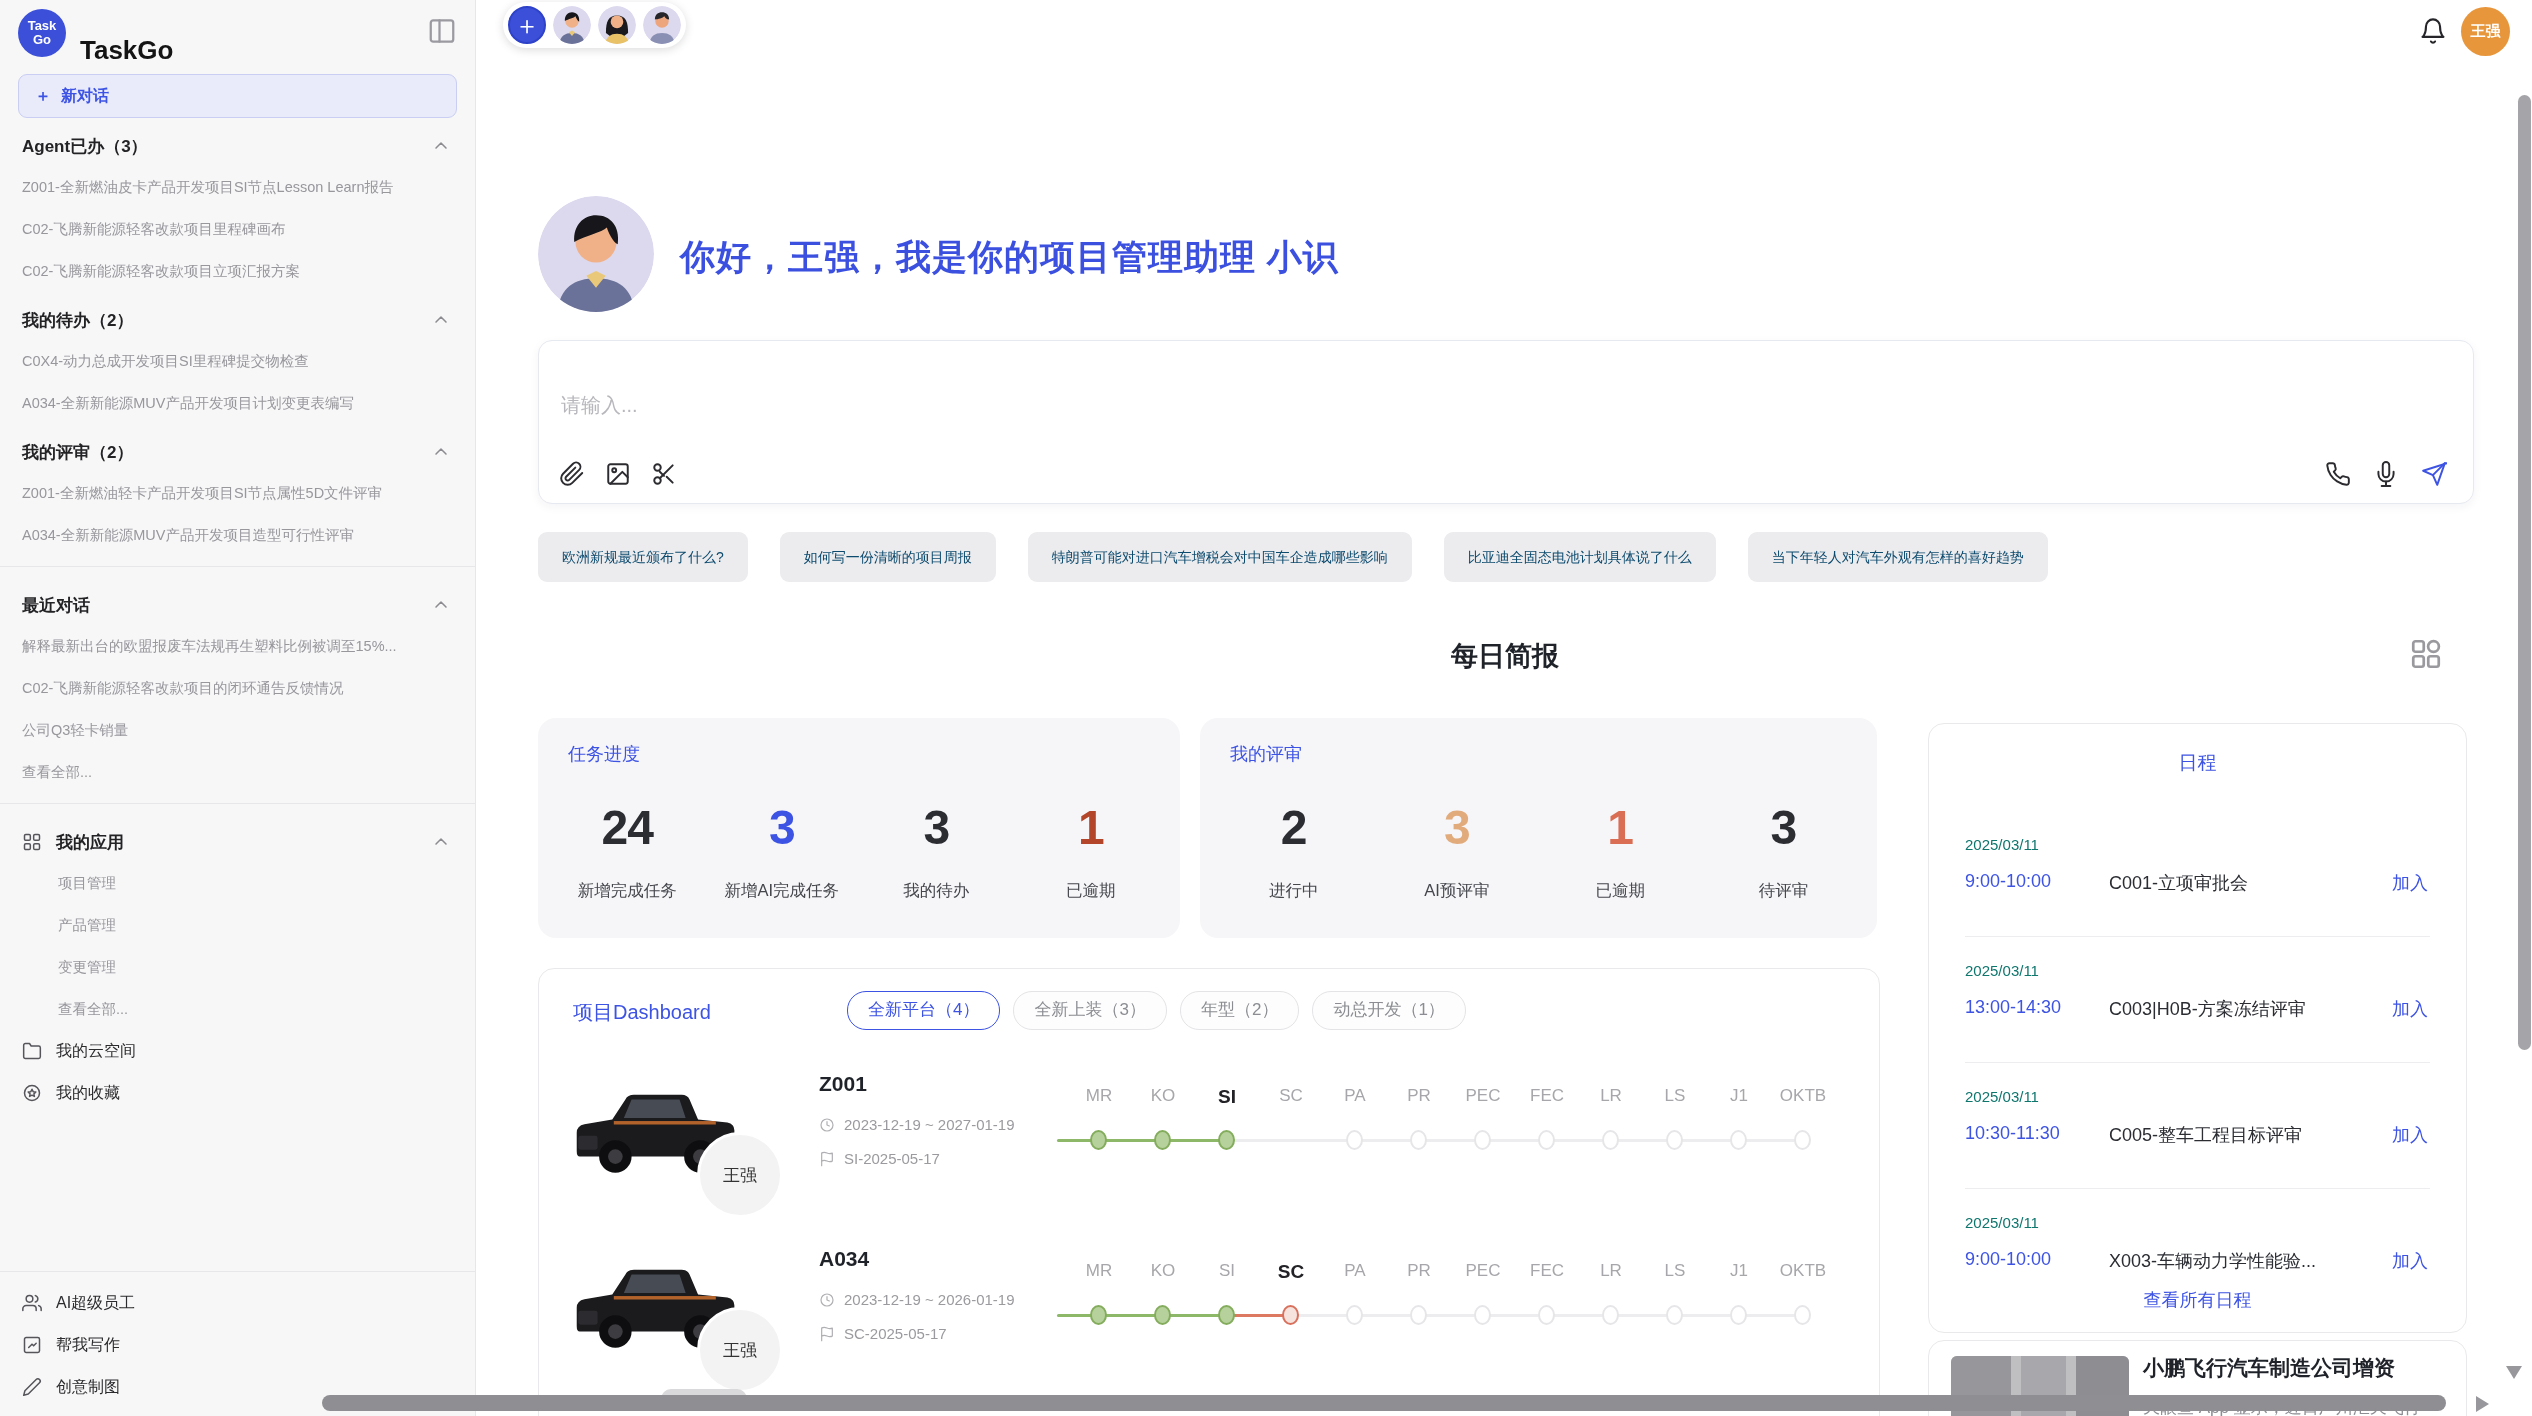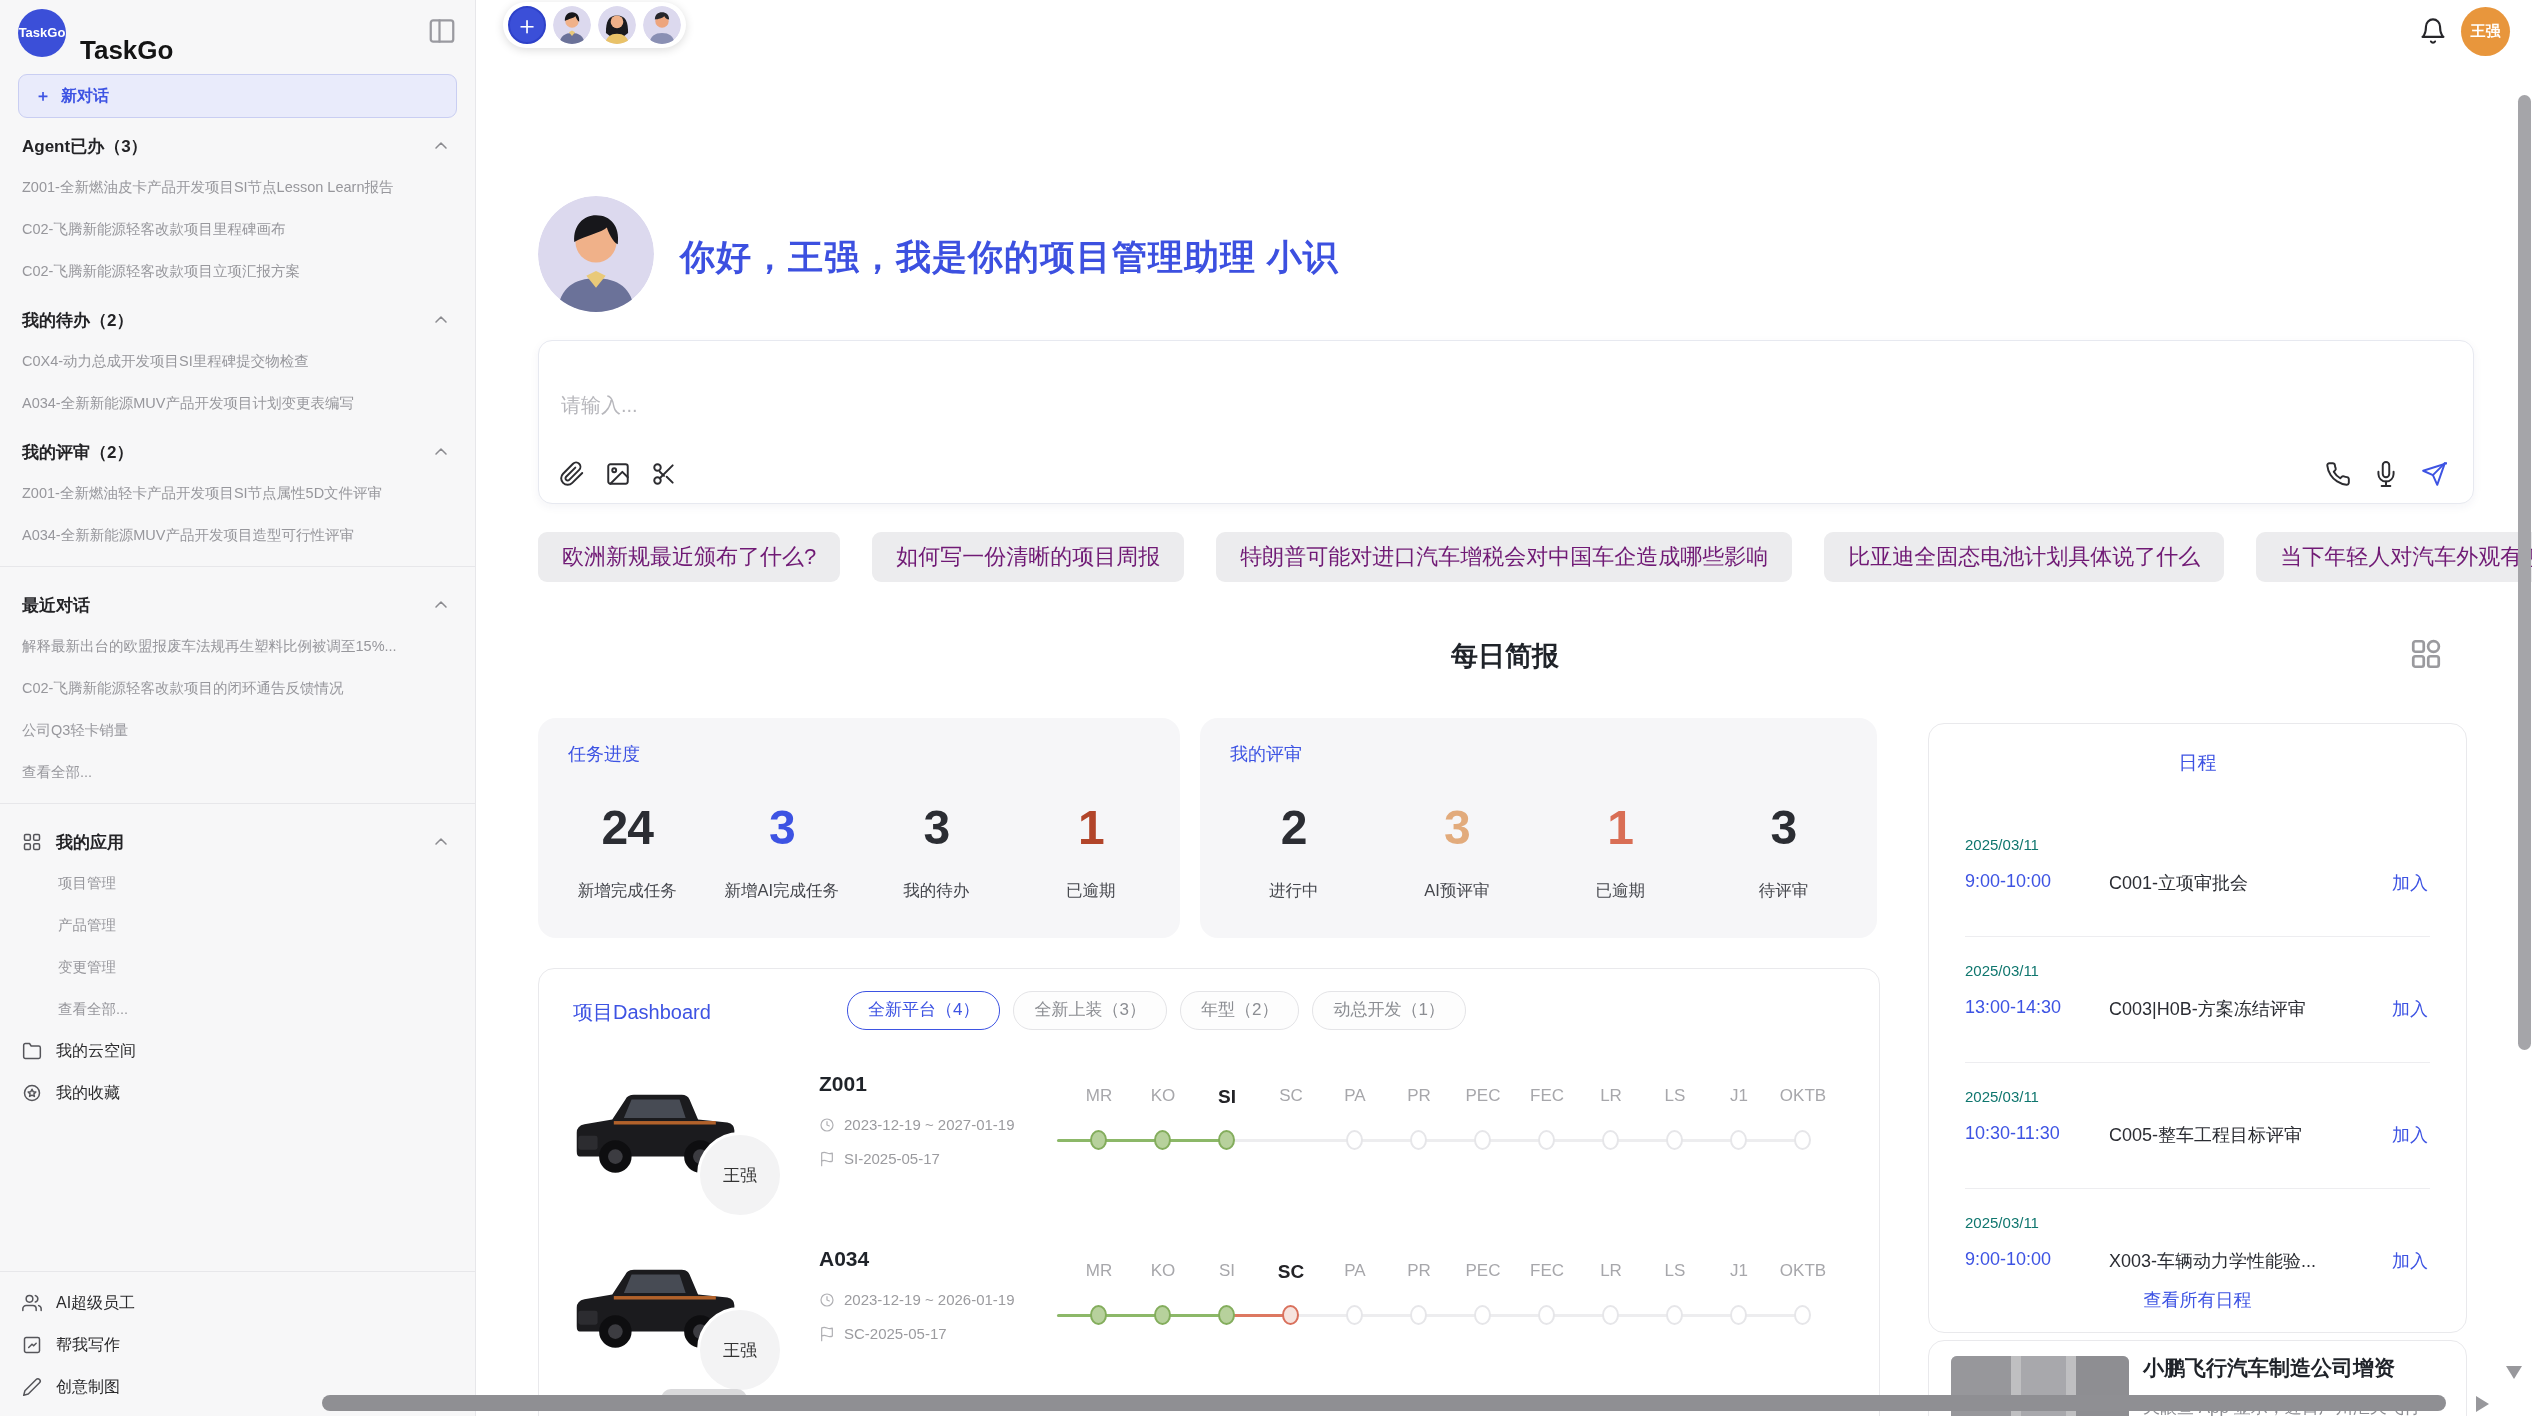--- a/index.html
+++ b/index.html
@@ -6,21 +6,21 @@
   .app{position:relative;width:2532px;height:1416px;overflow:hidden;background:#fff;
        font-family:"Liberation Sans","DejaVu Sans",sans-serif;color:#1f2329;}
   svg{display:block;}
   .ic{display:inline-flex;align-items:center;justify-content:center;}
   .ic svg{width:100%;height:100%;stroke:currentColor;fill:none;stroke-width:1.8;stroke-linecap:round;stroke-linejoin:round;}
 
   
   .sidebar{position:absolute;left:0;top:0;width:475px;height:1416px;background:#f7f7f8;
            border-right:1px solid #e7e7ea;display:flex;flex-direction:column;overflow:hidden;}
   .side-head{position:relative;height:66px;flex:none;display:flex;align-items:center;padding:0 18px;}
-  .logo{width:48px;height:48px;border-radius:50%;background:#3b4fd8;color:#fff;display:flex;
+  .logo{width:48px;height:48px;border-radius:50%;background:#3b4fd8;color:#fff;display:flex;flex-direction:column;
         align-items:center;justify-content:center;font-size:13px;line-height:14px;font-weight:700;flex:none;}
   .appname{font-size:26px;font-weight:700;margin-left:14px;color:#141414;margin-top:35px;}
   .collapse{position:absolute;right:16px;top:14px;width:34px;height:34px;border:none;background:none;color:#9a9aa0;padding:0;cursor:pointer;}
   .collapse svg{width:30px;height:30px;}
   .new-chat{flex:none;margin:8px 18px 0;height:44px;border-radius:9px;background:#e9ebfb;border:1px solid #c9cef2;
             color:#3d53e3;font-size:16px;font-weight:700;display:flex;align-items:center;padding:0 16px;gap:10px;cursor:pointer;
             font-family:inherit;}
   .sgroup-h{height:40px;margin-top:8px;display:flex;align-items:center;justify-content:space-between;
             padding:0 24px 0 22px;font-size:17px;font-weight:700;color:#232326;}
   .chev{width:20px;height:20px;color:#8b8b90;}
@@ -56,21 +56,21 @@
   .composer-input{position:absolute;left:20px;top:52px;width:900px;border:none;outline:none;font-size:20px;color:#c2410c;
                   background:transparent;font-family:inherit;}
   .composer-input::placeholder{color:#b7b7bc;}
   .c-icons-l{position:absolute;left:20px;bottom:16px;display:flex;gap:20px;}
   .c-icons-r{position:absolute;right:26px;bottom:16px;display:flex;gap:22px;}
   .cicon{width:26px;height:26px;color:#2c2c30;cursor:pointer;}
   .cicon.send{color:#3d53e3;}
 
   
   .chips{position:absolute;left:538px;top:532px;width:1934px;display:flex;gap:32px;}
-  .chip{height:50px;line-height:50px;border-radius:9px;background:#ececee;color:#701a75;font-size:22px;
+  .chip{height:50px;line-height:50px;border-radius:9px;background:#ececee;color:#0c4a6e;font-size:14px;
         padding:0 24px;white-space:nowrap;cursor:pointer;}
 
   
   .briefing-title{position:absolute;left:538px;top:638px;width:1934px;text-align:center;font-size:27px;font-weight:700;color:#1f2329;}
   .briefing-grid{position:absolute;left:2408px;top:636px;width:36px;height:36px;color:#9a9a9e;cursor:pointer;}
   .bcard{position:absolute;top:718px;height:220px;background:#f6f6f8;border-radius:18px;}
   .bcardA{left:538px;width:642px;}
   .bcardB{left:1200px;width:677px;}
   .bcard-title{position:absolute;left:30px;top:24px;font-size:18px;color:#3d53e3;}
   .bstats{position:absolute;left:12px;right:12px;top:82px;display:flex;}

